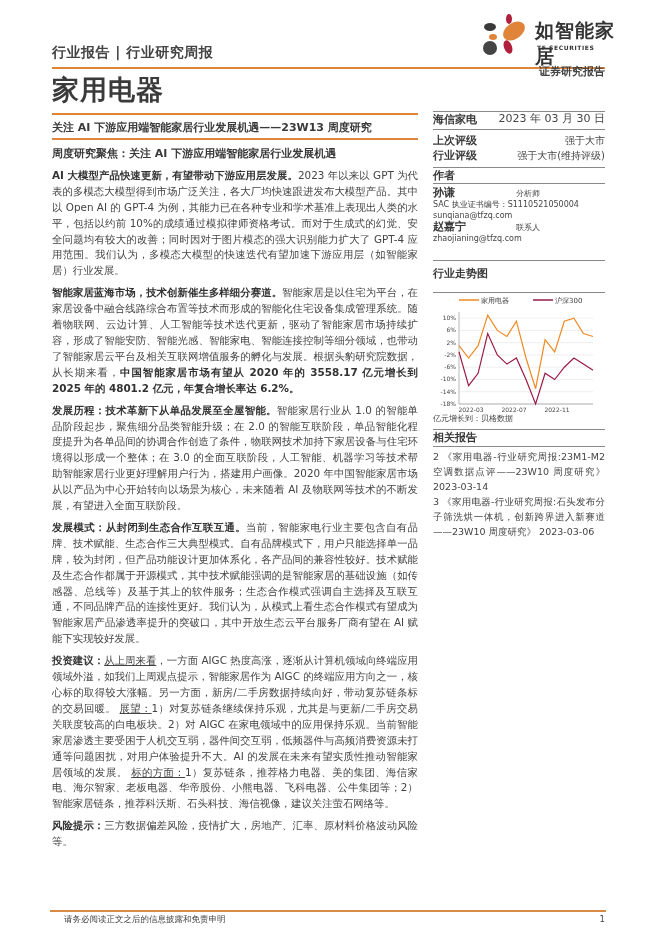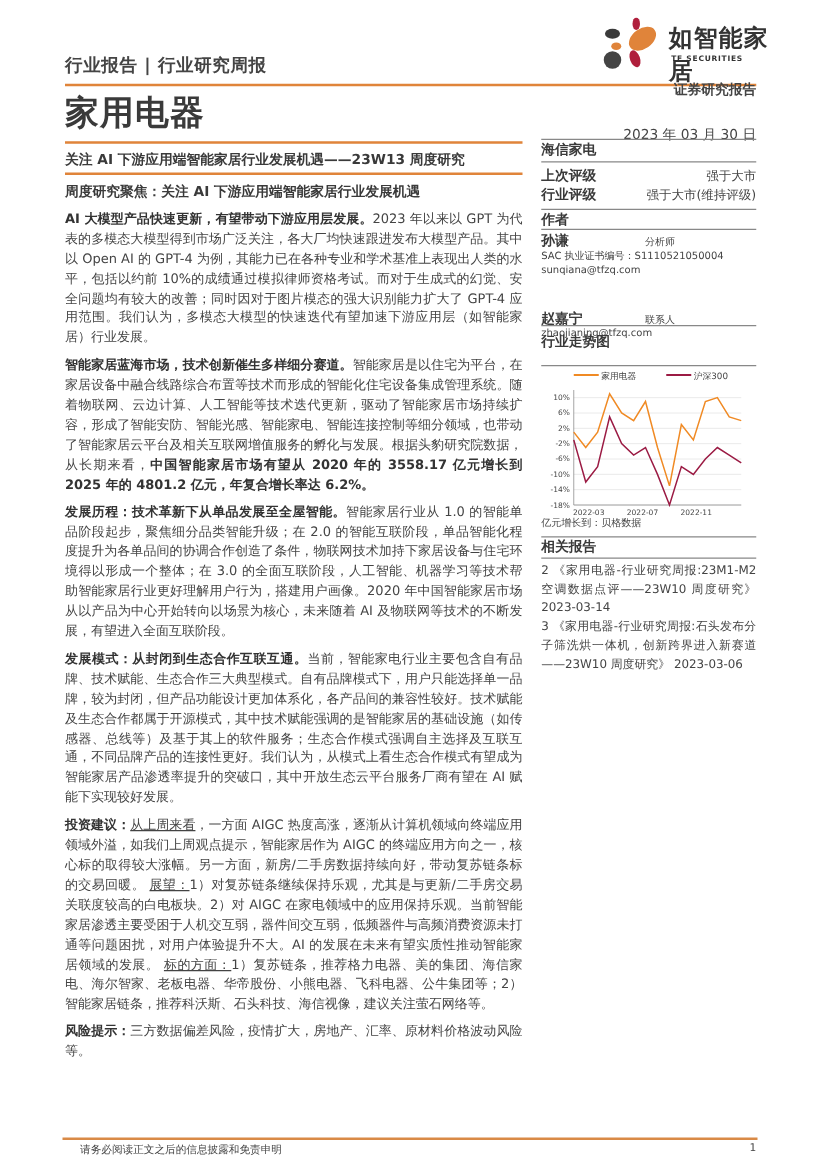--- a/index.html
+++ b/index.html
@@ -8,21 +8,21 @@
   .abs { position:absolute; }
   .orange-rule { position:absolute; height:2px; background:#e0843a; }
   .gray-rule { position:absolute; height:1px; background:#888; }
   .kicker { left:52px; top:44px; font-size:14px; font-weight:bold; color:#444; letter-spacing:0.5px; }
   .title { left:52px; top:72px; font-size:27px; font-weight:bold; color:#3a3a3a; letter-spacing:1px; }
   .subtitle { left:52px; top:120px; font-size:11px; font-weight:bold; color:#3a3a3a; }
   .logo { left:480px; top:14px; width:140px; height:42px; }
   .logo-cn { position:absolute; left:55px; top:4px; font-size:19px; font-weight:bold; color:#333; letter-spacing:1px; }
   .logo-en { position:absolute; left:57px; top:30px; font-size:6px; font-weight:bold; color:#333; letter-spacing:0.6px; }
   .report-type { right:56px; top:64px; font-size:11px; font-weight:bold; color:#444; }
-  .report-date { right:56px; top:100px; font-size:11px; color:#444; }
+  .report-date { right:56px; top:111px; font-size:11px; color:#444; }
   .main { left:52px; top:146px; width:366px; font-size:10.4px; line-height:15.9px; color:#444; }
   .main h3 { margin:0 0 6px 0; font-size:11px; font-weight:bold; color:#3a3a3a; }
   .main p { margin:0 0 6px 0; text-align:justify; }
   .main b { color:#333; }
   .ul { text-decoration:underline; }
   .side { left:433px; width:172px; font-size:10px; color:#444; }
   .side-h { font-size:11px; font-weight:bold; color:#3a3a3a; }
   .row { display:flex; justify-content:space-between; align-items:baseline; }
   .footer-rule { left:50px; top:910px; width:556px; height:2px; background:#d98a46; }
   .footer-txt { left:64px; top:914px; font-size:8.5px; color:#444; }
@@ -83,21 +83,21 @@
 <div class="gray-rule" style="left:433px; top:167px; width:172px;"></div>
 <div class="abs side" style="top:170px; font-size:8px; line-height:11px;">
   <div class="side-h">作者</div>
   <div style="height:1px;background:#888;margin:2px 0 3px;"></div>
   <div>
     <span class="side-h" style="display:inline-block;width:83px;">孙谦</span><span>分析师</span>
     <div>SAC 执业证书编号：S1110521050004</div>
     <div>sunqiana@tfzq.com</div>
   </div>
   <div>
-    <span class="side-h" style="display:inline-block;width:83px;margin-top:28px;">赵嘉宁</span><span>联系人</span>
+    <span class="side-h" style="display:inline-block;width:83px;">赵嘉宁</span><span>联系人</span>
     <div>zhaojianing@tfzq.com</div>
   </div>
 </div>
 
 <div class="gray-rule" style="left:433px; top:260px; width:172px;"></div>
 <div class="abs side side-h" style="top:266px;">行业走势图</div>
 <div class="gray-rule" style="left:433px; top:292px; width:172px;"></div>
 <div class="abs" style="left:433px; top:294px; width:172px; height:120px;">
   <svg width="172" height="120" viewBox="0 0 172 120">
     <g font-size="7" fill="#444">

